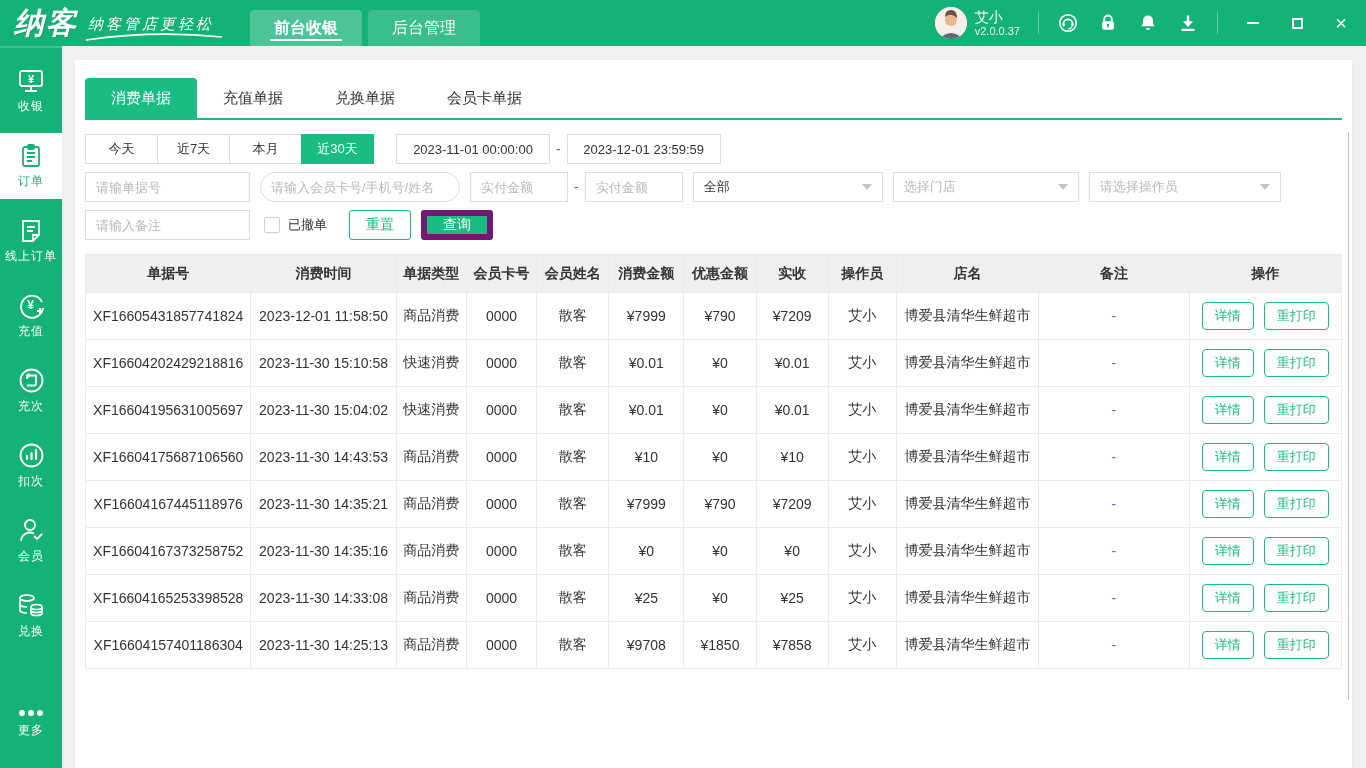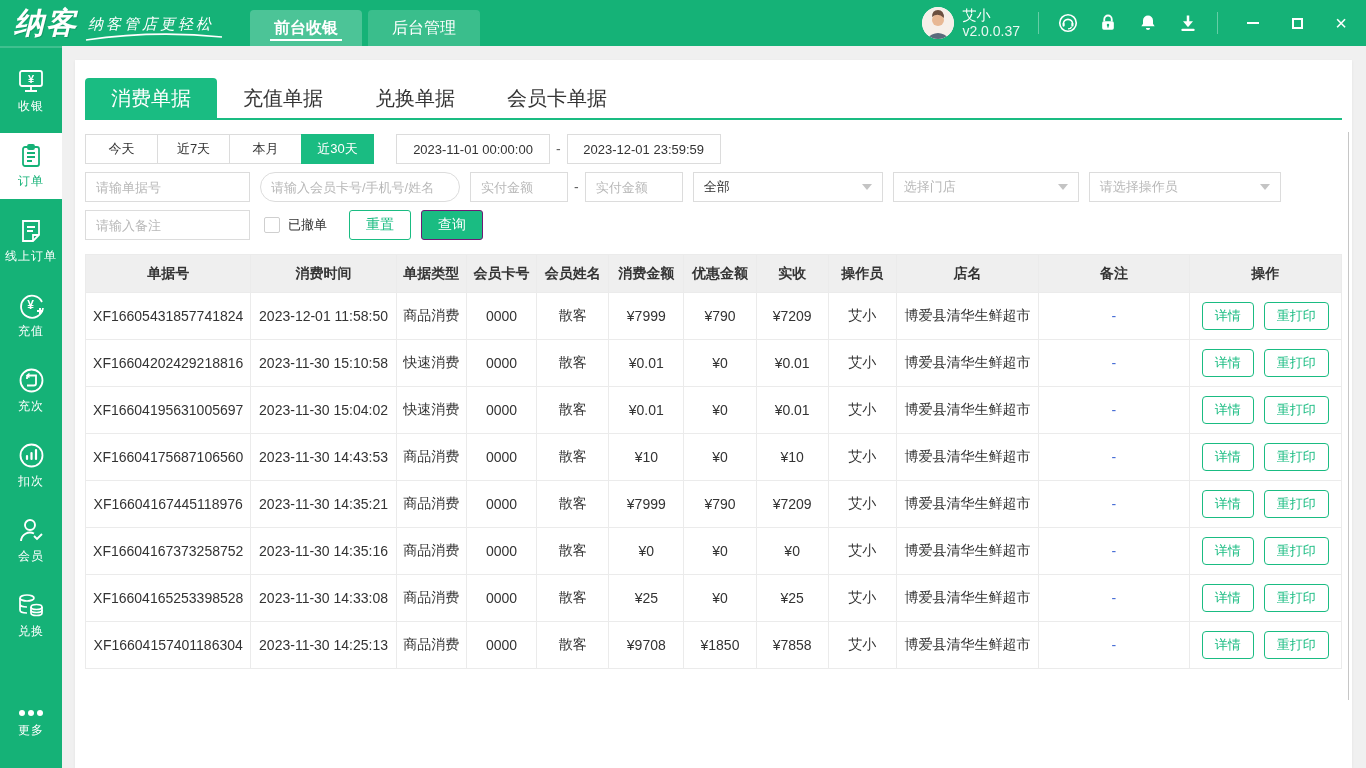--- a/index.html
+++ b/index.html
@@ -16,21 +16,21 @@
   .swoosh { position:absolute; left:-4px; bottom:-8px; }
   .top-tabs { display:flex; align-items:flex-end; margin-left:36px; gap:6px; }
   .top-tab { position:relative; height:36px; padding:0 24px; display:flex; align-items:center; background:rgba(255,255,255,.16); border-radius:4px 4px 0 0; font-size:16px; cursor:pointer; }
   .top-tab.active { background:rgba(255,255,255,.24); font-weight:bold; }
   .top-tab.active::after { content:""; position:absolute; left:20px; right:20px; bottom:5px; height:2px; background:#fff; }
   .top-right { margin-left:auto; display:flex; align-items:center; padding-right:16px; gap:18px; }
   .user-block { display:flex; align-items:center; gap:8px; }
   .avatar { width:32px; height:32px; border-radius:50%; background:#fff; overflow:hidden; flex:none; }
   .user-meta { display:flex; flex-direction:column; line-height:1.15; }
   .user-name { font-size:14px; }
-  .user-version { font-size:14px; opacity:.9; }
+  .user-version { font-size:11px; opacity:.9; }
   .tb-divider { width:1px; height:22px; background:rgba(255,255,255,.35); }
   .tb-icon { width:22px; height:22px; display:flex; align-items:center; justify-content:center; cursor:pointer; }
   .win-controls { display:flex; align-items:center; gap:26px; margin-left:8px; }
   .win-btn { width:18px; height:18px; display:flex; align-items:center; justify-content:center; cursor:pointer; }
   .win-min-glyph { width:12px; height:2px; background:#fff; }
   .win-max-glyph { width:11px; height:11px; border:2px solid #fff; }
   .win-close-glyph { font-size:20px; line-height:1; color:#fff; }
 
   
   .sidebar { position:absolute; top:46px; left:0; bottom:0; width:62px; background:#15b277; display:flex; flex-direction:column; align-items:stretch; padding-top:10px; z-index:4; border-top:2px solid rgba(255,255,255,.18); }
@@ -39,21 +39,21 @@
   .side-item.active { background:#fff; color:#15b277; }
   .side-item.more { margin-top:auto; margin-bottom:12px; }
   .side-item svg { display:block; }
 
   
   .main { position:absolute; top:46px; left:62px; right:0; bottom:0; background:#f0f0f0; }
   .card { position:absolute; top:14px; left:13px; right:14px; bottom:0; background:#fff; box-shadow:0 1px 3px rgba(0,0,0,.06); display:flex; flex-direction:column; padding:0 10px; }
 
   
   .doc-tabs { display:flex; margin-top:18px; border-bottom:2px solid #1abc82; align-items:flex-end; }
-  .doc-tab { height:40px; min-width:110px; padding:0 26px; display:flex; align-items:center; justify-content:center; font-size:20px; color:#333; cursor:pointer; border-radius:4px 4px 0 0; }
+  .doc-tab { height:40px; min-width:110px; padding:0 26px; display:flex; align-items:center; justify-content:center; font-size:15px; color:#333; cursor:pointer; border-radius:4px 4px 0 0; }
   .doc-tab.active { background:#1abc82; color:#fff; }
 
   
   .filters { margin-top:14px; margin-bottom:14px; }
   .f-row { display:flex; align-items:center; margin-bottom:8px; }
   .f-row:last-child { margin-bottom:0; }
   .seg-group { display:flex; }
   .seg-btn { height:30px; width:73px; display:flex; align-items:center; justify-content:center; border:1px solid #dcdcdc; background:#fff; font-size:13px; color:#333; cursor:pointer; margin-left:-1px; }
   .seg-btn:first-child { margin-left:0; }
   .seg-btn.active { background:#1abc82; border-color:#1abc82; color:#fff; }
@@ -63,21 +63,21 @@
   .dash-sep { margin:0 6px; color:#666; }
   .sel-box { height:30px; border:1px solid #dcdcdc; background:#fff; display:flex; align-items:center; padding:0 10px; font-size:13px; cursor:pointer; }
   .sel-box .sel-val { flex:1; }
   .sel-box .placeholder { color:#b8b8b8; }
   .caret { width:0; height:0; border-left:5px solid transparent; border-right:5px solid transparent; border-top:6px solid #c4c4c4; margin-left:8px; }
   .chk-wrap { display:flex; align-items:center; gap:8px; margin-left:14px; cursor:pointer; }
   .chk-box { width:16px; height:16px; border:1px solid #cfcfcf; background:#fff; border-radius:2px; }
   .chk-label { font-size:13px; color:#333; }
   .btn { height:30px; padding:0 16px; border-radius:3px; font-size:14px; display:flex; align-items:center; justify-content:center; cursor:pointer; }
   .btn-outline { border:1px solid #1abc82; color:#1abc82; background:#fff; margin-left:22px; }
-  .btn-solid { border:1px solid #701a75; background:#1abc82; color:#fff; margin-left:10px; }
+  .btn-solid { border:6px solid #701a75; background:#1abc82; color:#fff; margin-left:10px; }
 
   
   .table-wrap { height:449px; overflow:hidden; position:relative; }
   table { width:100%; border-collapse:collapse; table-layout:fixed; }
   th, td { border:1px solid #ebebeb; text-align:center; font-size:14px; }
   thead th { background:#efefef; height:38px; font-weight:bold; color:#333; }
   tbody td { height:47px; color:#333; background:#fff; }
   td.c-remark { color:#4a6fd6; }
   .act-btn { display:inline-flex; align-items:center; justify-content:center; height:28px; padding:0 12px; border:1px solid #1abc82; color:#1abc82; background:#fff; border-radius:4px; font-size:13px; cursor:pointer; margin:0 5px; }
   col.w-orderno { width:165px; } col.w-time { width:145px; } col.w-type { width:70px; }

